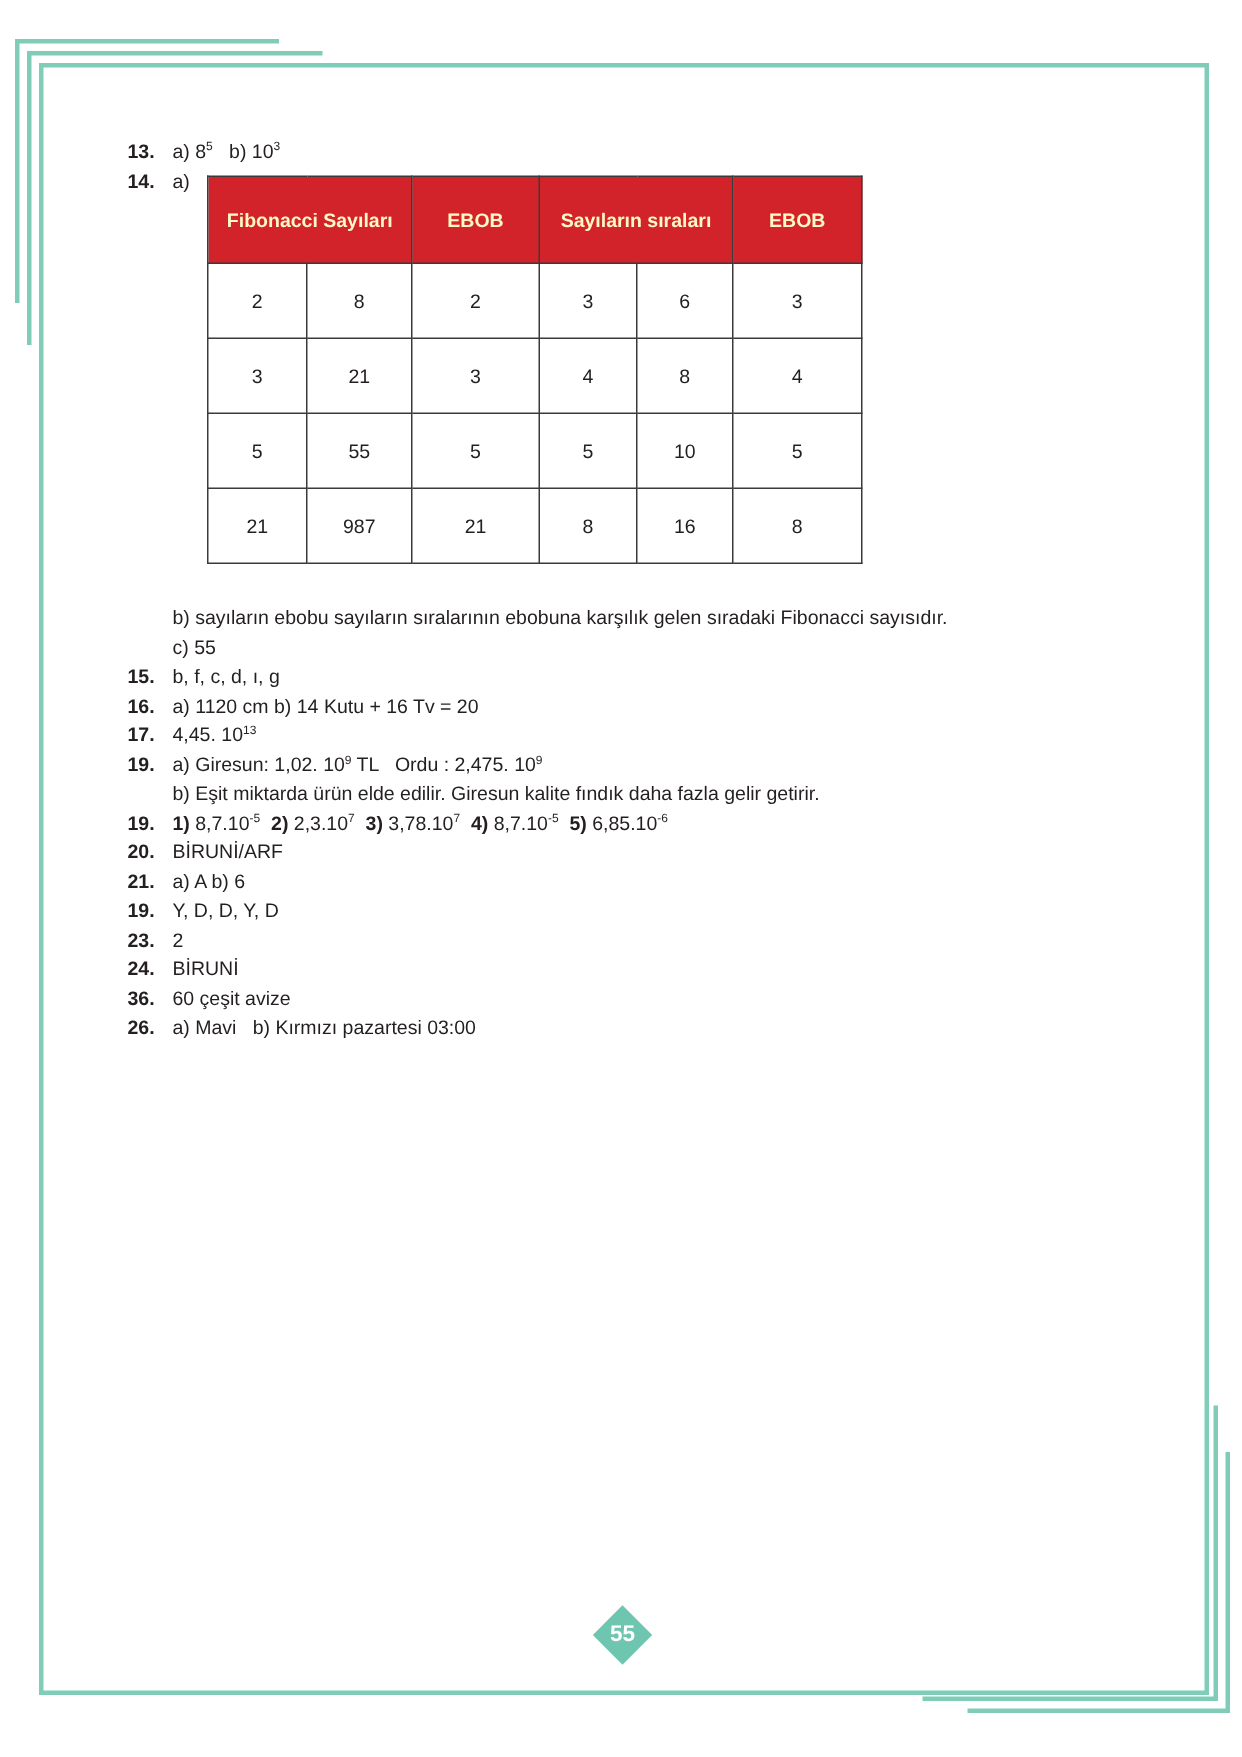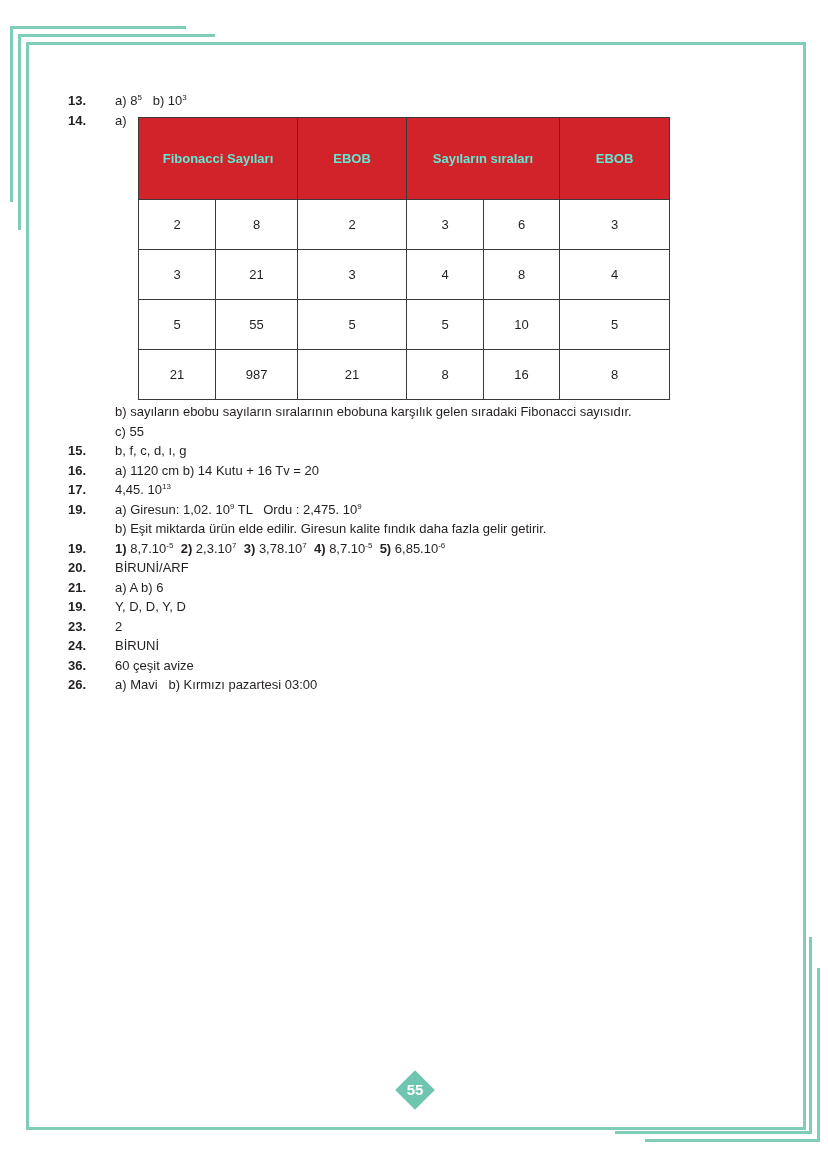--- a/index.html
+++ b/index.html
@@ -2,28 +2,28 @@
 <html><head>
   <meta charset="utf-8">
   <style>
     html, body { margin: 0; padding: 0; background: #ffffff; }
     body { width: 828px; height: 1171px; position: relative; overflow: hidden;
            font-family: "Liberation Sans", sans-serif; color: #231f20; }
     .fl { position: absolute; background: #7fcdb9; }
     .frame { position: absolute; left: 26px; top: 42px; width: 774px; height: 1082px;
              border: 3px solid #7fcdb9; }
     .row { position: absolute; left: 68px; font-size: 13px; line-height: 16px; white-space: nowrap; }
-    .num { position: absolute; left: 0; top: 0; font-weight: bold; }
+    .num { position: absolute; left: 17px; top: 0; font-weight: bold; }
     .ans { position: absolute; left: 47px; top: 0; }
     sup { font-size: 8px; vertical-align: 5px; line-height: 0; }
     b.bl { font-weight: bold; }
     table.fib { position: absolute; left: 138px; top: 117px; border-collapse: collapse;
                 font-family: "Liberation Sans", sans-serif; font-size: 13px; }
-    table.fib th { background: #d2232a; color: #5eead4; font-weight: bold; height: 57px;
-                   border: 1.5px solid #3a3a3a; border-color: #3a3a3a; padding: 12px; text-align: center; }
+    table.fib th { background: #d2232a; color: #fef9c3; font-weight: bold; height: 57px;
+                   border: 1.5px solid #3a3a3a; border-color: #3a3a3a; padding: 0; text-align: center; }
     table.fib td { border: 1.5px solid #3a3a3a; height: 49px; text-align: center; padding: 0; color: #231f20; }
     .badge { position: absolute; left: 401px; top: 1076px; width: 28px; height: 28px;
              background: #6ec6b0; transform: rotate(45deg); }
     .badge-text { position: absolute; left: 398px; top: 1081px; width: 34px; text-align: center;
                   color: #ffffff; font-weight: bold; font-size: 15px; line-height: 18px; }
   </style>
 </head>
 <body>
 
 <div class="fl" style="left:10px;top:26px;width:176px;height:3px;"></div>

